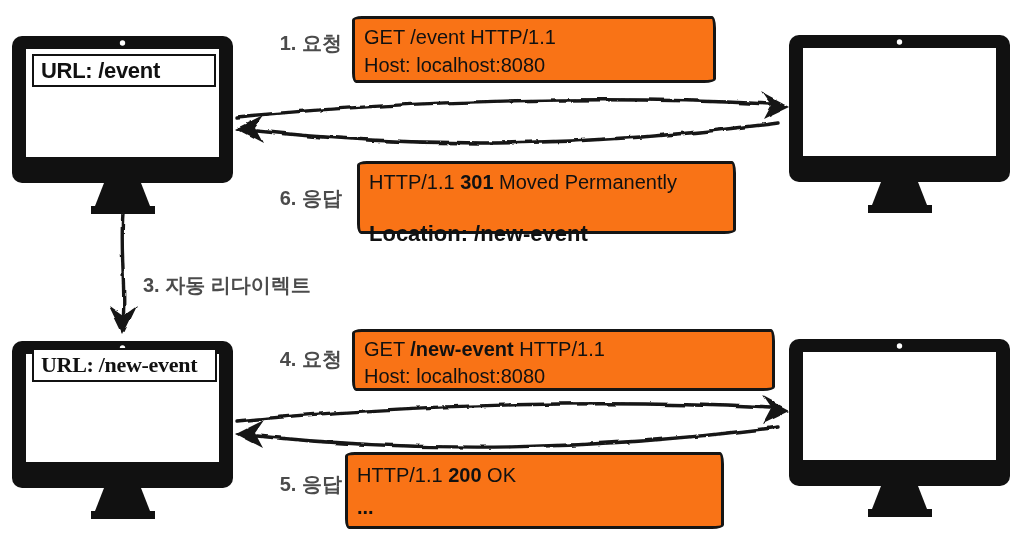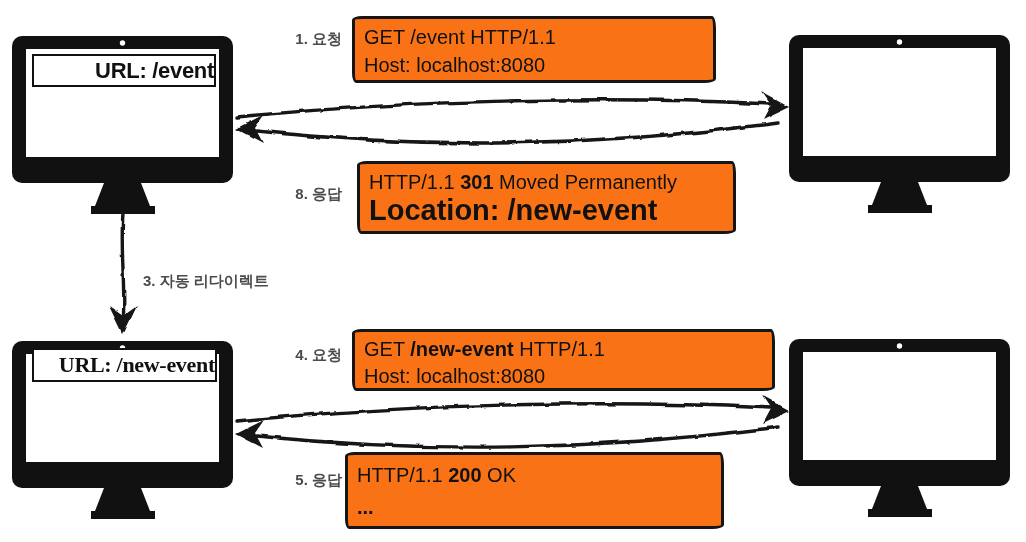--- a/index.html
+++ b/index.html
@@ -2,38 +2,37 @@
 <html><head>
 <meta charset="utf-8">
 <style>
   html,body{margin:0;padding:0;background:#ffffff;}
   .canvas{
     position:relative;width:1026px;height:542px;background:#ffffff;
     font-family:"Liberation Sans",sans-serif;overflow:hidden;color:#111;
   }
   .layer{position:absolute;left:0;top:0;width:1026px;height:542px;}
   .step-label{
-    position:absolute;font-weight:700;font-size:15px;color:#4b4b4b;
+    position:absolute;font-weight:700;font-size:20px;color:#4b4b4b;
     white-space:nowrap;text-align:right;width:102px;
   }
   .msg-box{
     position:absolute;background:#f97316;border:3.5px solid #151515;
     border-radius:10px 4px 12px 4px / 4px 12px 4px 10px;
     padding:4px 10px 4px 9px;font-size:20px;line-height:28px;
     color:#111;white-space:nowrap;box-sizing:border-box;
   }
   .msg-line{display:block;}
   .b{font-weight:700;}
-  .loc-line{font-weight:700;font-size:29px;}
+  .loc-line{font-weight:700;font-size:22px;margin-top:24px;}
   .url-box{
     position:absolute;background:#ffffff;border:2.5px solid #111;
     font-weight:700;font-size:22px;color:#111;box-sizing:border-box;
     display:flex;align-items:center;padding-left:7px;white-space:nowrap;
     letter-spacing:-0.3px;
-    justify-content:flex-end;
   }
   svg{display:block;}
 </style>
 </head>
 <body>
 
 <div class="canvas">
 
   <svg class="layer" width="1026" height="542" viewBox="0 0 1026 542">
     <defs>
@@ -93,21 +92,21 @@
   </svg>
 
   <div class="url-box" style="left:32px;top:54px;width:184px;height:33px;">
     <span>URL: /event</span>
   </div>
   <div class="url-box" style="left:32px;top:348px;width:185px;height:34px;font-family:Liberation Serif, serif;">
     <span>URL: /new-event</span>
   </div>
 
   <div class="step-label" style="left:240px;top:30px;">1. 요청</div>
-  <div class="step-label" style="left:240px;top:185px;">8. 응답</div>
+  <div class="step-label" style="left:240px;top:185px;">6. 응답</div>
   <div class="step-label" style="left:143px;top:272px;width:200px;text-align:left;">3. 자동 리다이렉트</div>
   <div class="step-label" style="left:240px;top:346px;">4. 요청</div>
   <div class="step-label" style="left:240px;top:471px;">5. 응답</div>
 
   <div class="msg-box" style="left:352px;top:16px;width:364px;height:67px;">
     <span class="msg-line">GET /event HTTP/1.1</span>
     <span class="msg-line">Host: localhost:8080</span>
   </div>
 
   <div class="msg-box" style="left:357px;top:161px;width:379px;height:73px;">

